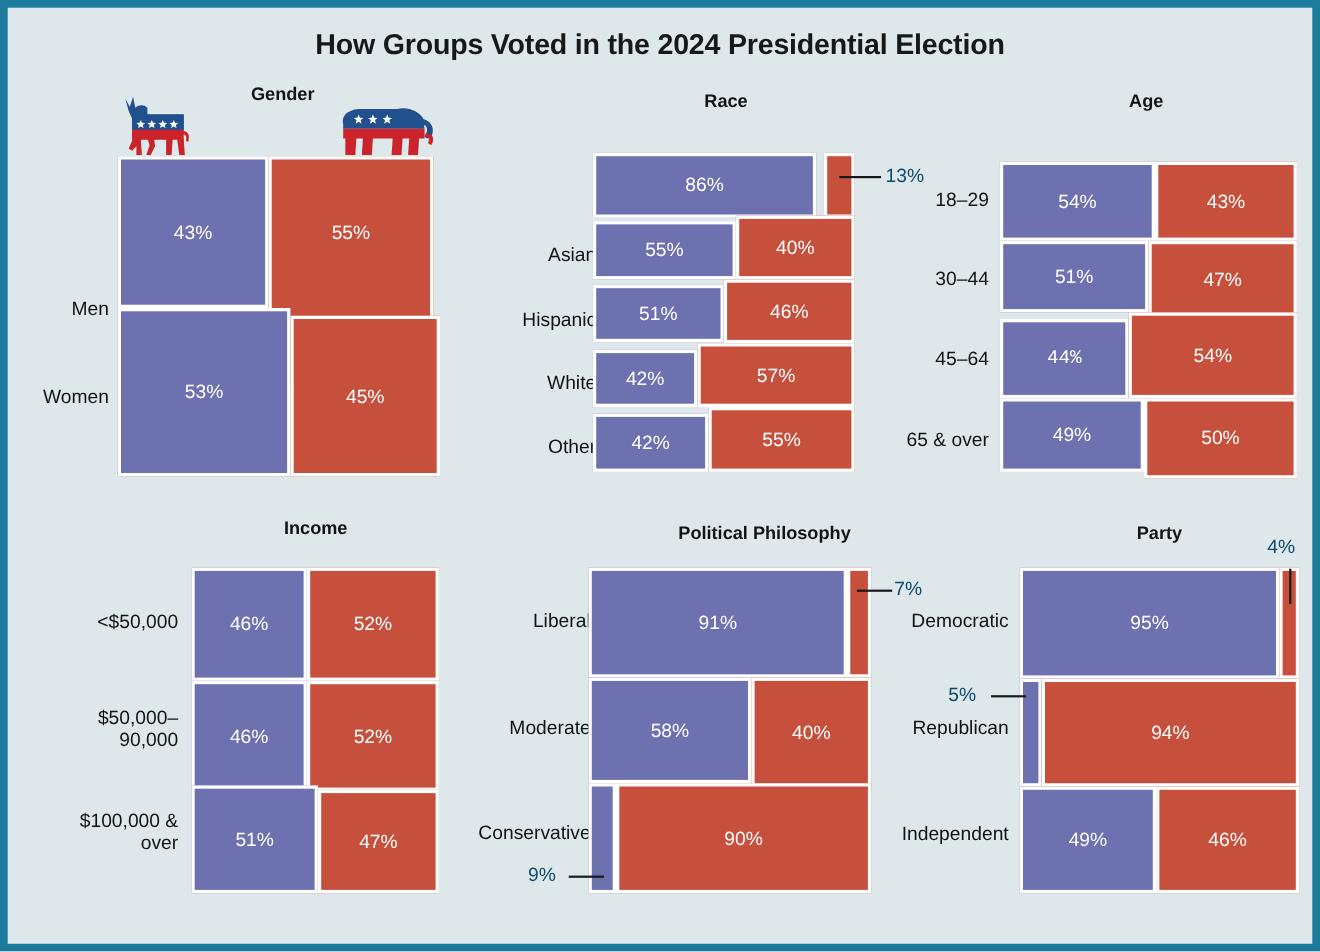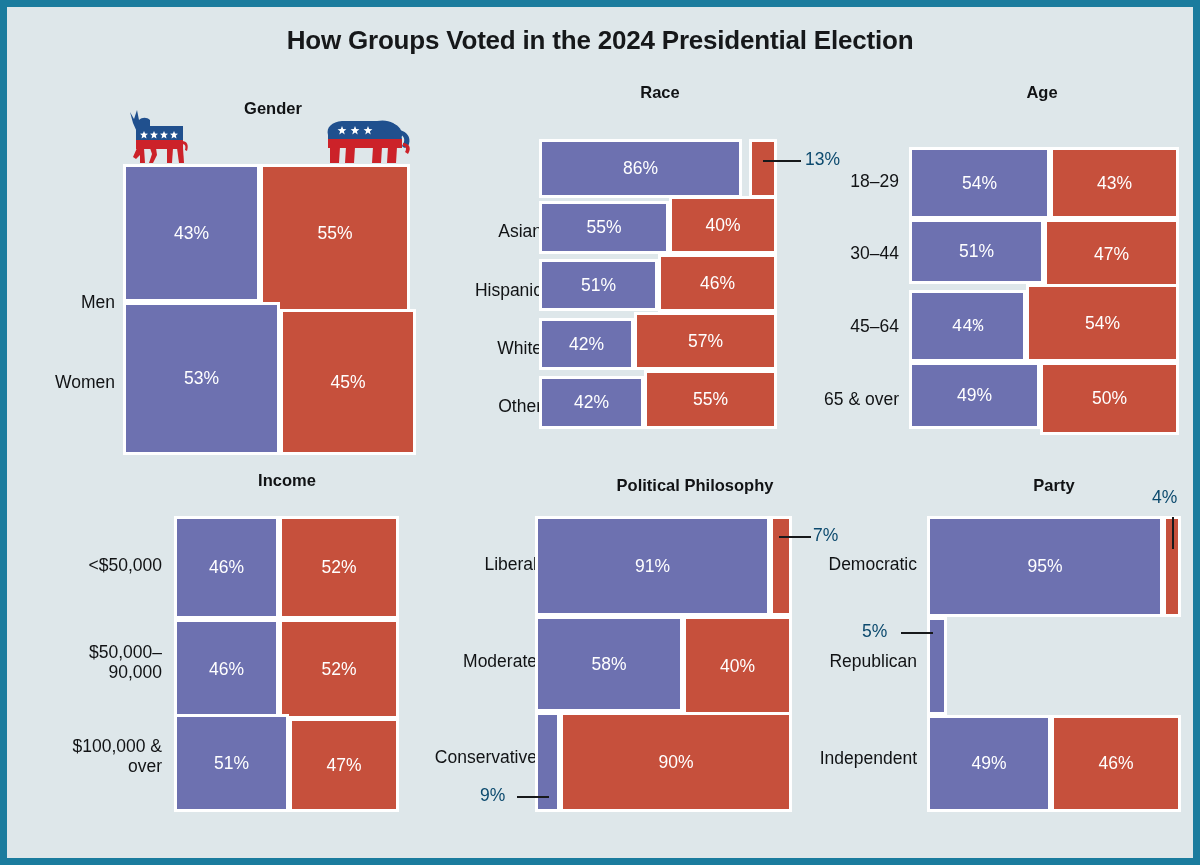--- a/index.html
+++ b/index.html
@@ -80,21 +80,21 @@
   
   .mascot { position: absolute; }
 </style>
 </head>
 <body>
 
 <div id="infographic">
 
   <div id="chart-title">How Groups Voted in the 2024 Presidential Election</div>
 
-  <div class="panel" style="left:0px; top:86px; width:420px; height:370px;margin-left:16px;">
+  <div class="panel" style="left:0px; top:64px; width:420px; height:370px;">
 
     <div class="panel-title" style="left:150px; top:6px; width:200px;">Gender</div>
 
     <span class="mascot" style="left:100px; top:14px;">
       <svg width="66" height="58" viewBox="0 0 66 58">
 
         <path d="M10 16 L7 5 L11 12 L14 3 L16 13 C19 10 24 10 27 13 L27 21 L14 25 Z" fill="#20508e"></path>
 
         <path d="M13 19 L60 19 L60 33 L13 33 Z" fill="#20508e"></path>
         <rect x="13" y="19" width="47" height="15" fill="#20508e"></rect>
@@ -307,20 +307,23 @@
     <div class="row-label" style="left:0px; top:90px; width:120px;">Democratic</div>
     <div class="bar dem" style="left:130px; top:51px; width:236px; height:101px;">
       <span class="bar-value">95%</span>
     </div>
     <div class="bar rep" style="left:366px; top:51px; width:18px; height:101px;"></div>
     <div class="leader-v" style="left:375px; top:52px; height:32px;"></div>
     <div class="callout" style="left:355px; top:22px;">4%</div>
 
     <div class="row-label" style="left:0px; top:187px; width:120px;">Republican</div>
     <div class="bar dem" style="left:130px; top:152px; width:20px; height:98px;"></div>
+    <div class="bar rep" style="left:150px; top:152px; width:234px; height:98px;">
+      <span class="bar-value">94%</span>
+    </div>
     <div class="leader-h" style="left:104px; top:167px; width:32px;"></div>
     <div class="callout" style="left:65px; top:156px;">5%</div>
 
     <div class="row-label" style="left:0px; top:284px; width:120px;">Independent</div>
     <div class="bar dem" style="left:130px; top:250px; width:124px; height:97px;">
       <span class="bar-value">49%</span>
     </div>
     <div class="bar rep" style="left:254px; top:250px; width:130px; height:97px;">
       <span class="bar-value">46%</span>
     </div>

